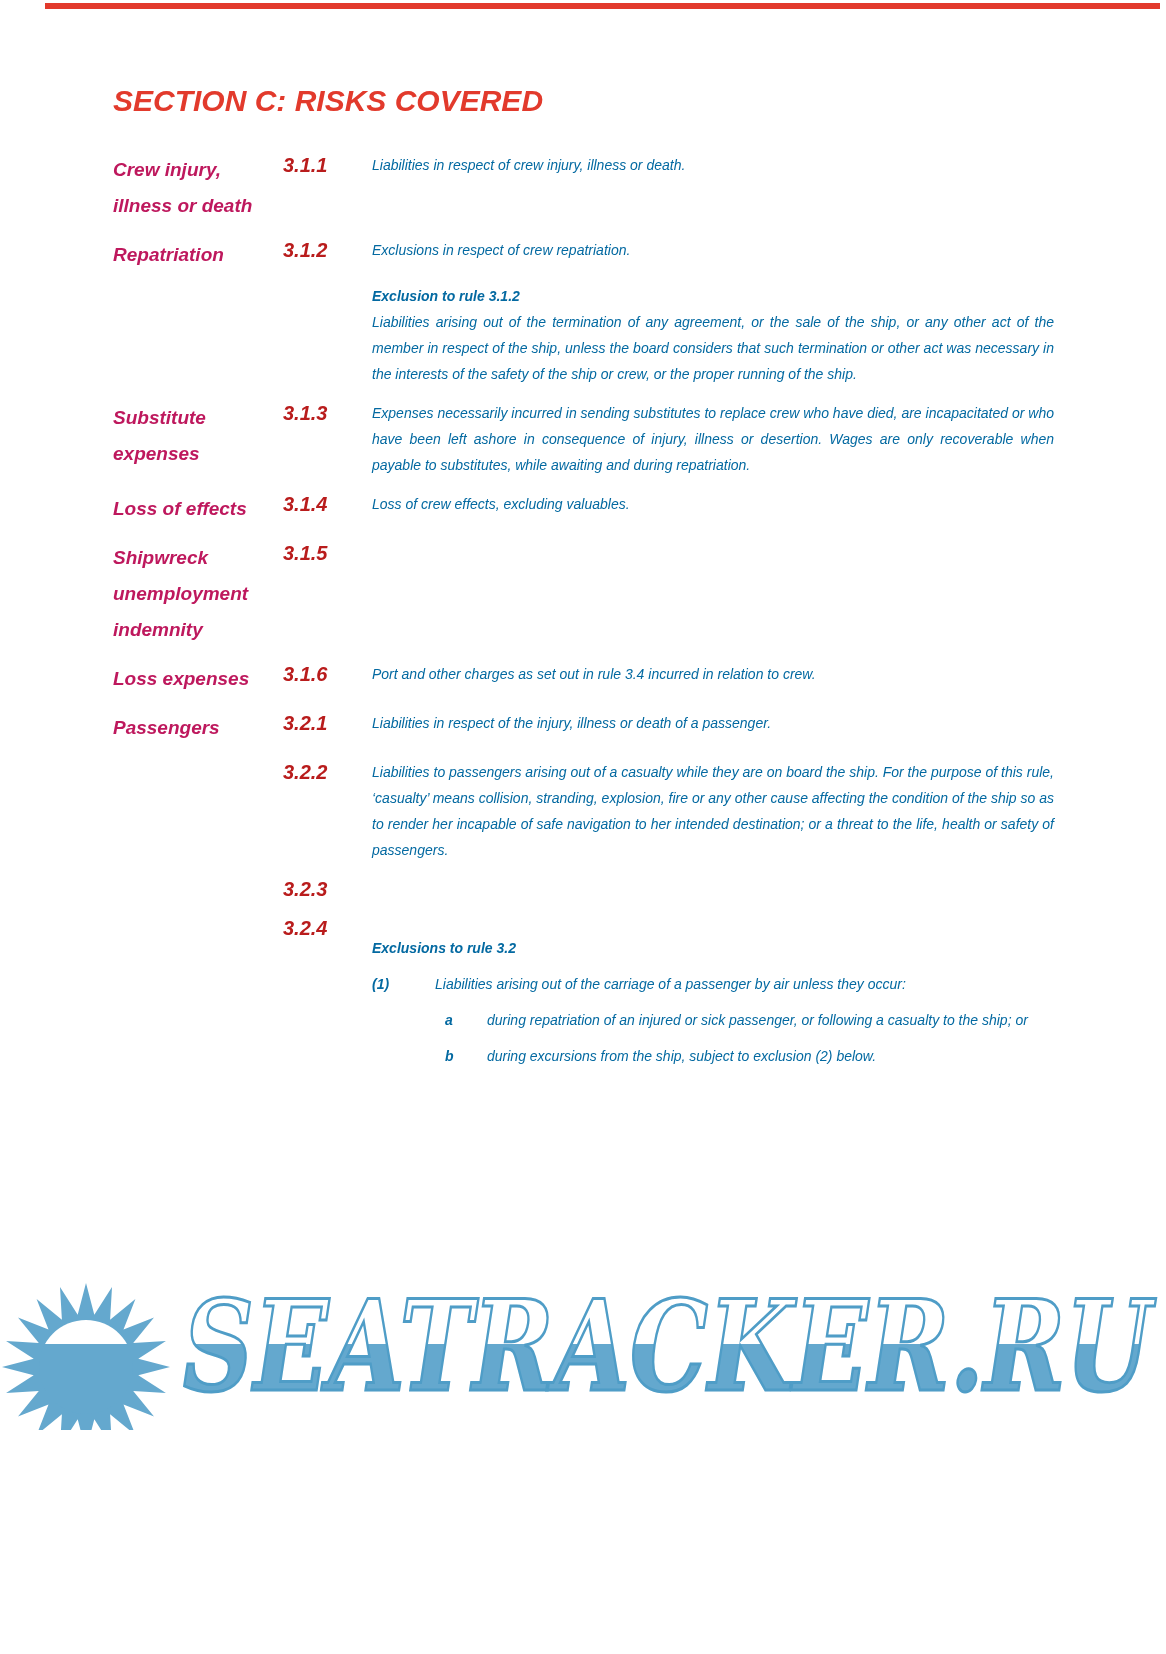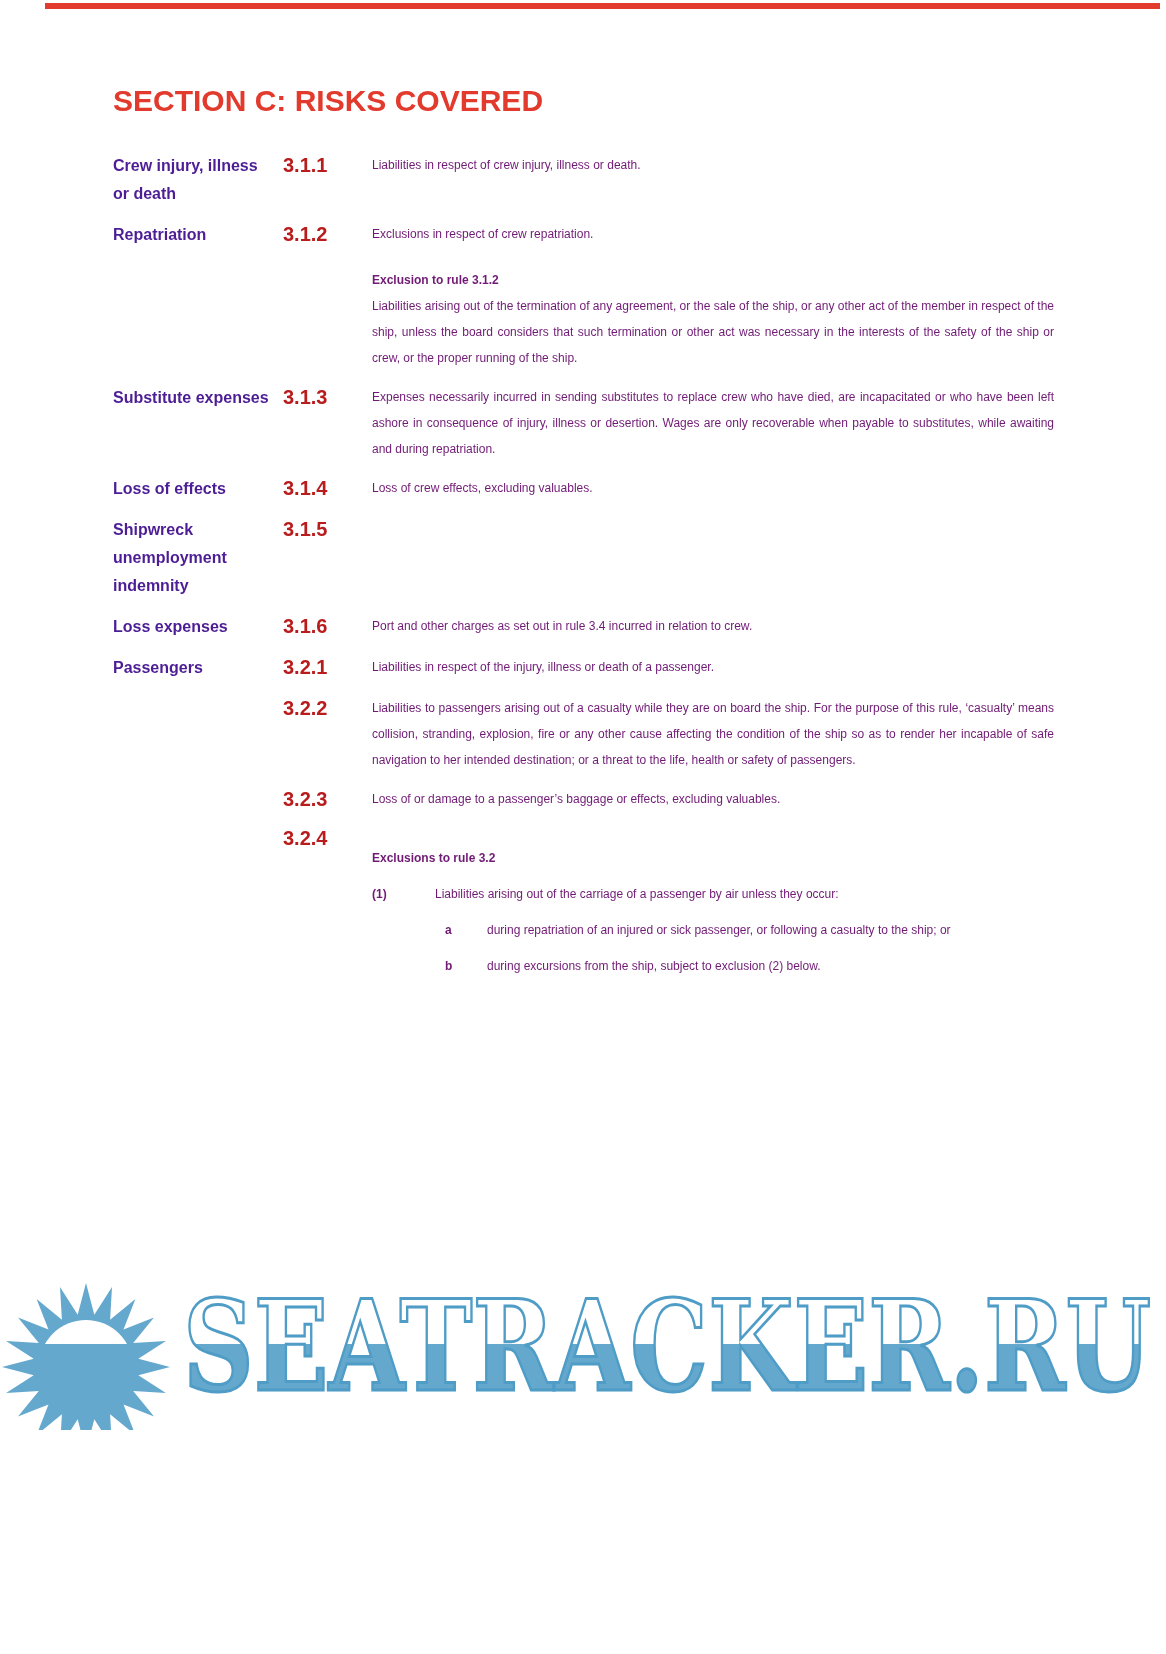--- a/index.html
+++ b/index.html
@@ -1,25 +1,25 @@
 <!DOCTYPE html>
 <html><head>
 <meta charset="utf-8">
 <style>
   html,body{margin:0;padding:0;background:#fff;}
   .page{position:relative;width:1166px;height:1430px;background:#ffffff;
-        font-family:"Liberation Sans",sans-serif;overflow:hidden;}
+        font-family:"Liberation Sans",sans-serif;overflow:hidden;font-style:italic;}
   .red-line{position:absolute;top:3px;left:45px;width:1115px;height:6px;background:#e23a2c;}
   .title{position:absolute;top:84px;left:113px;margin:0;
          font-size:30px;font-weight:bold;color:#e23a2c;white-space:nowrap;}
   .rules{position:absolute;top:152px;left:113px;width:941px;}
   .rule-row{display:grid;grid-template-columns:170px 89px 682px;margin-bottom:13px;}
-  .rule-heading{color:#4c1d95;font-weight:bold;font-size:16px;line-height:28px;padding-right:12px;}
+  .rule-heading{color:#be185d;font-weight:bold;font-size:19px;line-height:36px;padding-right:12px;}
   .rule-number{font-weight:bold;font-size:20px;line-height:26px;color:#b91c1c;}
-  .rule-body{font-size:12px;line-height:26px;color:#701a75;}
+  .rule-body{font-size:14px;line-height:26px;color:#0369a1;}
   .rule-body p{margin:0;text-align:justify;}
   .rule-body p.subhead{margin:20px 0 0 0;font-weight:bold;text-align:left;}
   .item{display:grid;grid-template-columns:63px 1fr;margin-top:10px;}
   .subitem{display:grid;grid-template-columns:42px 1fr;margin:10px 0 0 73px;}
   .marker{font-weight:bold;}
   .itext{text-align:justify;}
   .watermark{position:absolute;left:0;bottom:0;width:1166px;height:290px;display:block;}
   .page-number{position:absolute;left:116px;top:1570px;font-size:20px;font-weight:bold;color:#16486c;}
 </style>
 </head>
@@ -91,23 +91,20 @@
       <div class="rule-heading"></div>
       <div class="rule-number">3.2.2</div>
       <div class="rule-body">
           <p>Liabilities to passengers arising out of a casualty while they are on board the ship. For the purpose of this rule, ‘casualty’ means collision, stranding, explosion, fire or any other cause affecting the condition of the ship so as to render her incapable of safe navigation to her intended destination; or a threat to the life, health or safety of passengers.</p>
         </div>
     </div>
 
     <div class="rule-row">
       <div class="rule-heading"></div>
       <div class="rule-number">3.2.3</div>
-      <div class="rule-body">
-          <p>Loss of or damage to a passenger’s baggage or effects, excluding valuables.</p>
-        </div>
     </div>
 
     <div class="rule-row">
       <div class="rule-heading"></div>
       <div class="rule-number">3.2.4</div>
       <div class="rule-body">
           <p class="subhead">Exclusions to rule 3.2</p>
           <div class="item">
             <span class="marker">(1)</span>
             <span class="itext">Liabilities arising out of the carriage of a passenger by air unless they occur:</span>

